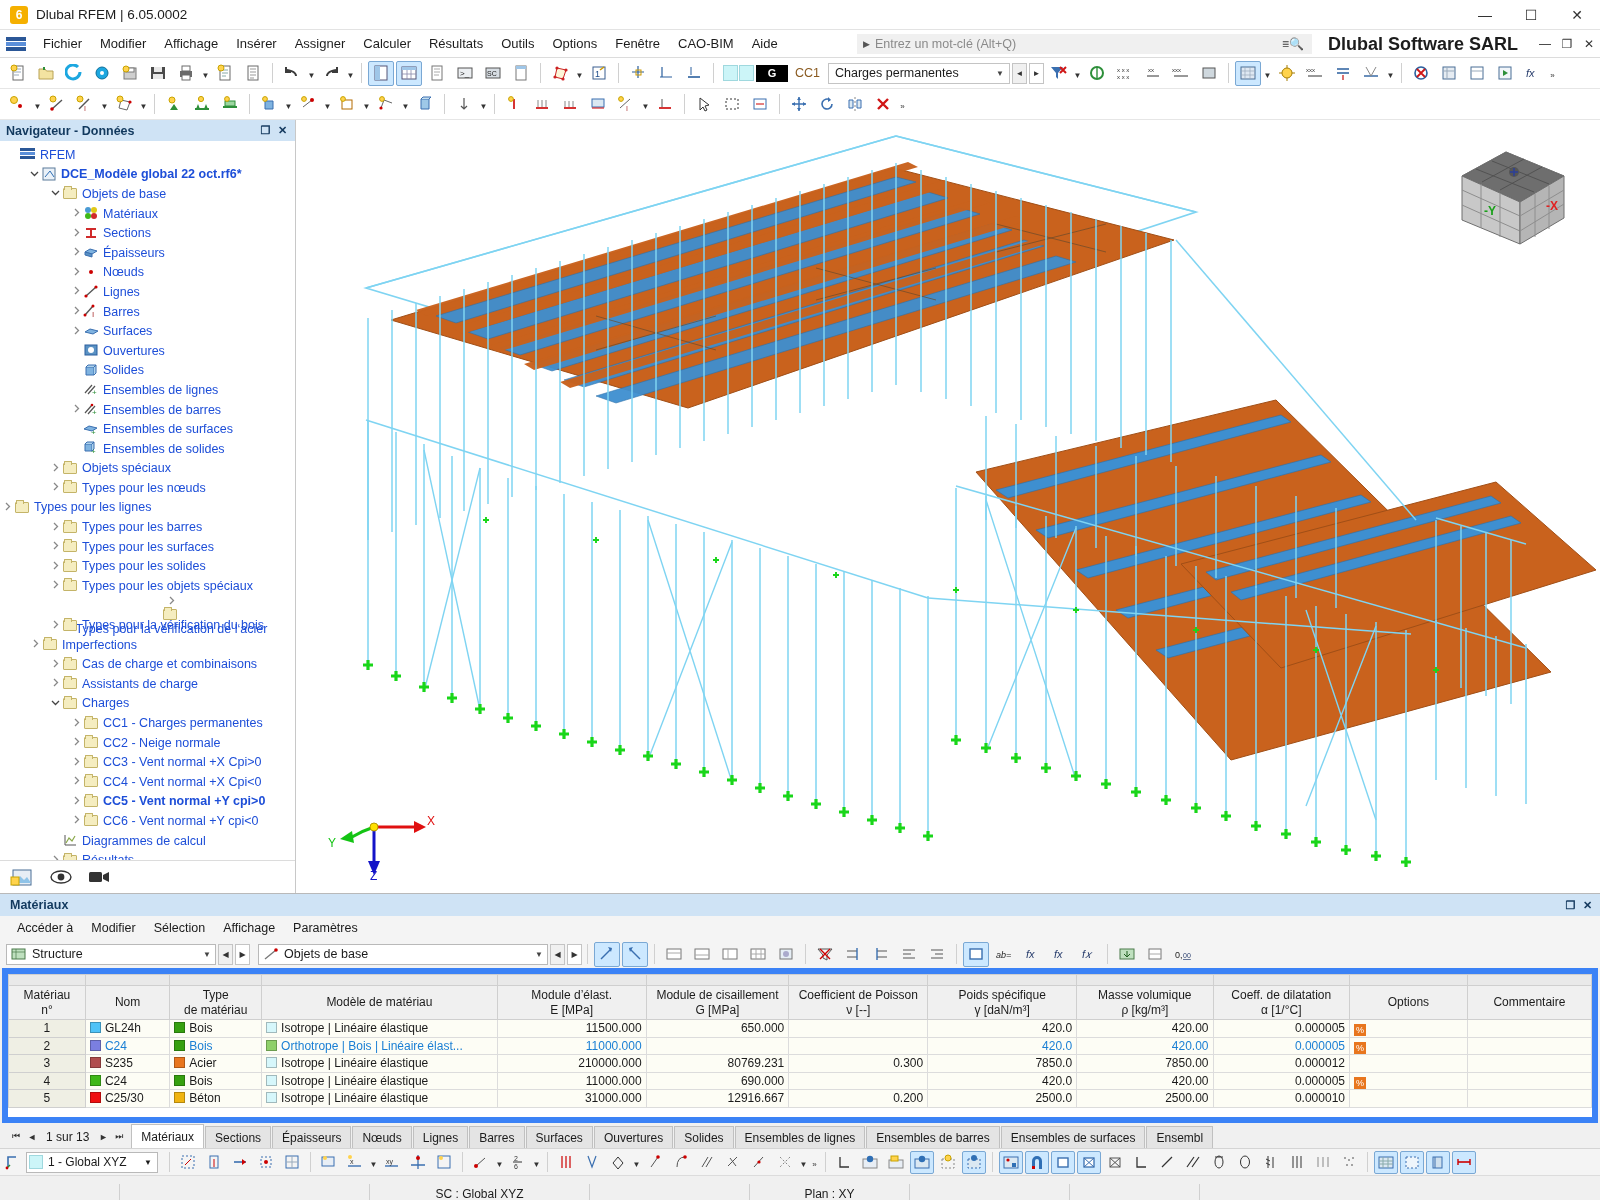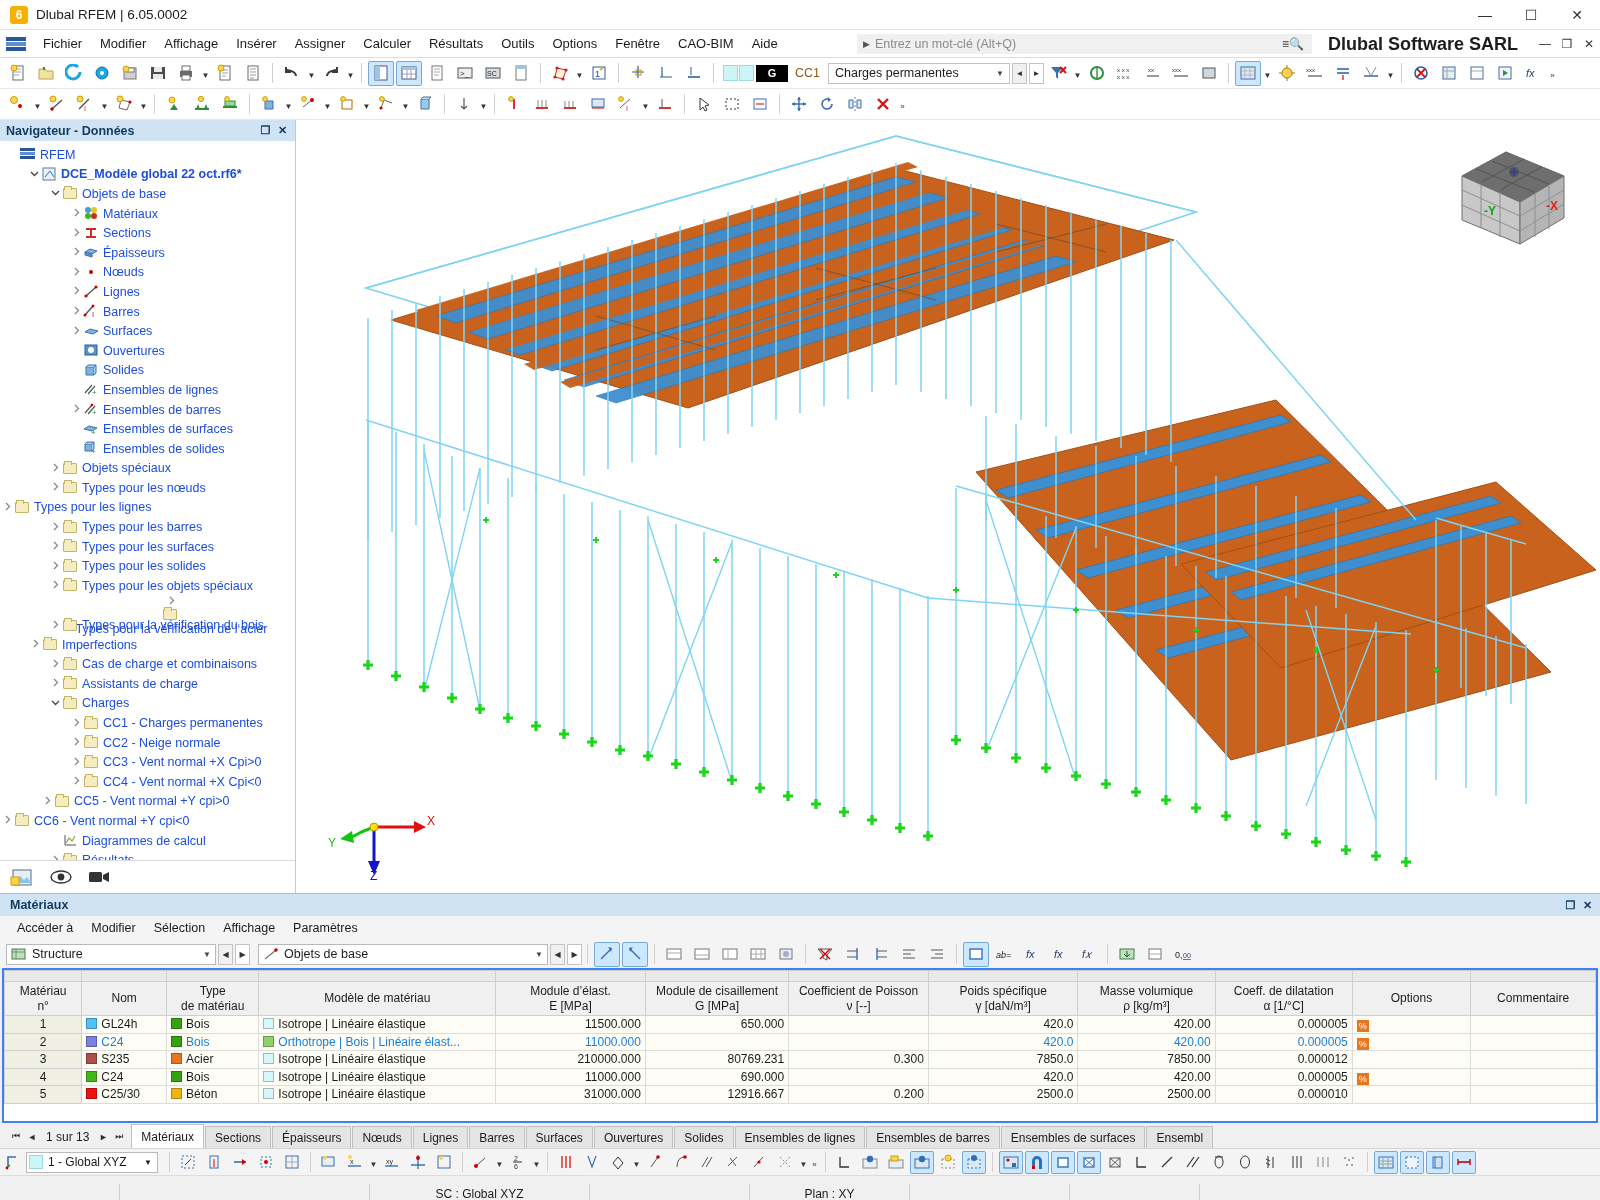--- a/index.html
+++ b/index.html
@@ -104,21 +104,21 @@
              font-size:12.5px; font-weight:bold; color:#12395e; }
   #tp-head .t { flex:1; }
   #tp-head .b { width:17px;text-align:center;font-size:11px;color:#14395e; }
   #tp-menu { height:24px; background:#f4f4f4; display:flex; align-items:center; padding-left:8px; }
   #tp-menu .m { padding:3px 9px; font-size:12.5px; }
   #tp-toolbar { height:28px; background:#f4f4f4; display:flex; align-items:center; padding-left:6px; }
   .tp-combo { height:21px; border:1px solid #b9b9b9; background:#fff; display:flex; align-items:center;
               font-size:12.5px; padding-left:4px; }
   .tp-combo .cd { width:16px;text-align:center;font-size:8px;color:#444; }
   
-  #tbl-wrap { flex:1; background:#fff; overflow:hidden; margin:0 2px; border:2px solid #3b82f6;}
+  #tbl-wrap { flex:1; background:#fff; overflow:hidden; margin:0 2px; border:6px solid #3b82f6;}
   table.grid { border-collapse:collapse; width:100%; font-size:12px; table-layout:fixed; }
   table.grid thead th {
     background:#f0f0f0; border:1px solid #cfcfcf; font-weight:normal; color:#1c1c1c;
     height:17px; padding:0 3px; vertical-align:middle; line-height:1.25;
   }
   table.grid thead th.grp { height:11px; background:#e9e9e9; }
   table.grid tbody td {
     border:1px solid #dcdcdc; height:17.5px; padding:0 4px; background:#fdfdf5; white-space:nowrap; overflow:hidden;
   }
   table.grid tbody td.num { background:#efefe4; text-align:center; color:#1c1c1c; border-color:#cfcfcf;}
@@ -942,30 +942,30 @@
         </div>
         <div class="tr" style="padding-left: 69px;">
           <span class="tw"><svg width="9" height="9" viewBox="0 0 9 9">
               <path d="M3 1l3.5 3.5L3 8" fill="none" stroke="#888" stroke-width="1.3"></path>
             </svg></span>
           <span class="ti">
             <i class="folder"></i>
           </span>
           <span class="tl">CC4 - Vent normal +X Cpi&lt;0</span>
         </div>
-        <div class="tr" style="padding-left: 40px;">
+        <div class="tr" style="padding-left: 69px; font-weight: bold;">
           <span class="tw"><svg width="9" height="9" viewBox="0 0 9 9">
               <path d="M3 1l3.5 3.5L3 8" fill="none" stroke="#888" stroke-width="1.3"></path>
             </svg></span>
           <span class="ti">
             <i class="folder"></i>
           </span>
           <span class="tl">CC5 - Vent normal +Y cpi&gt;0</span>
         </div>
-        <div class="tr" style="">
+        <div class="tr" style="padding-left: 69px;">
           <span class="tw"><svg width="9" height="9" viewBox="0 0 9 9">
               <path d="M3 1l3.5 3.5L3 8" fill="none" stroke="#888" stroke-width="1.3"></path>
             </svg></span>
           <span class="ti">
             <i class="folder"></i>
           </span>
           <span class="tl">CC6 - Vent normal +Y cpi&lt;0</span>
         </div>
         <div class="tr" style="padding-left: 48px;">
           <span class="tw"></span>

